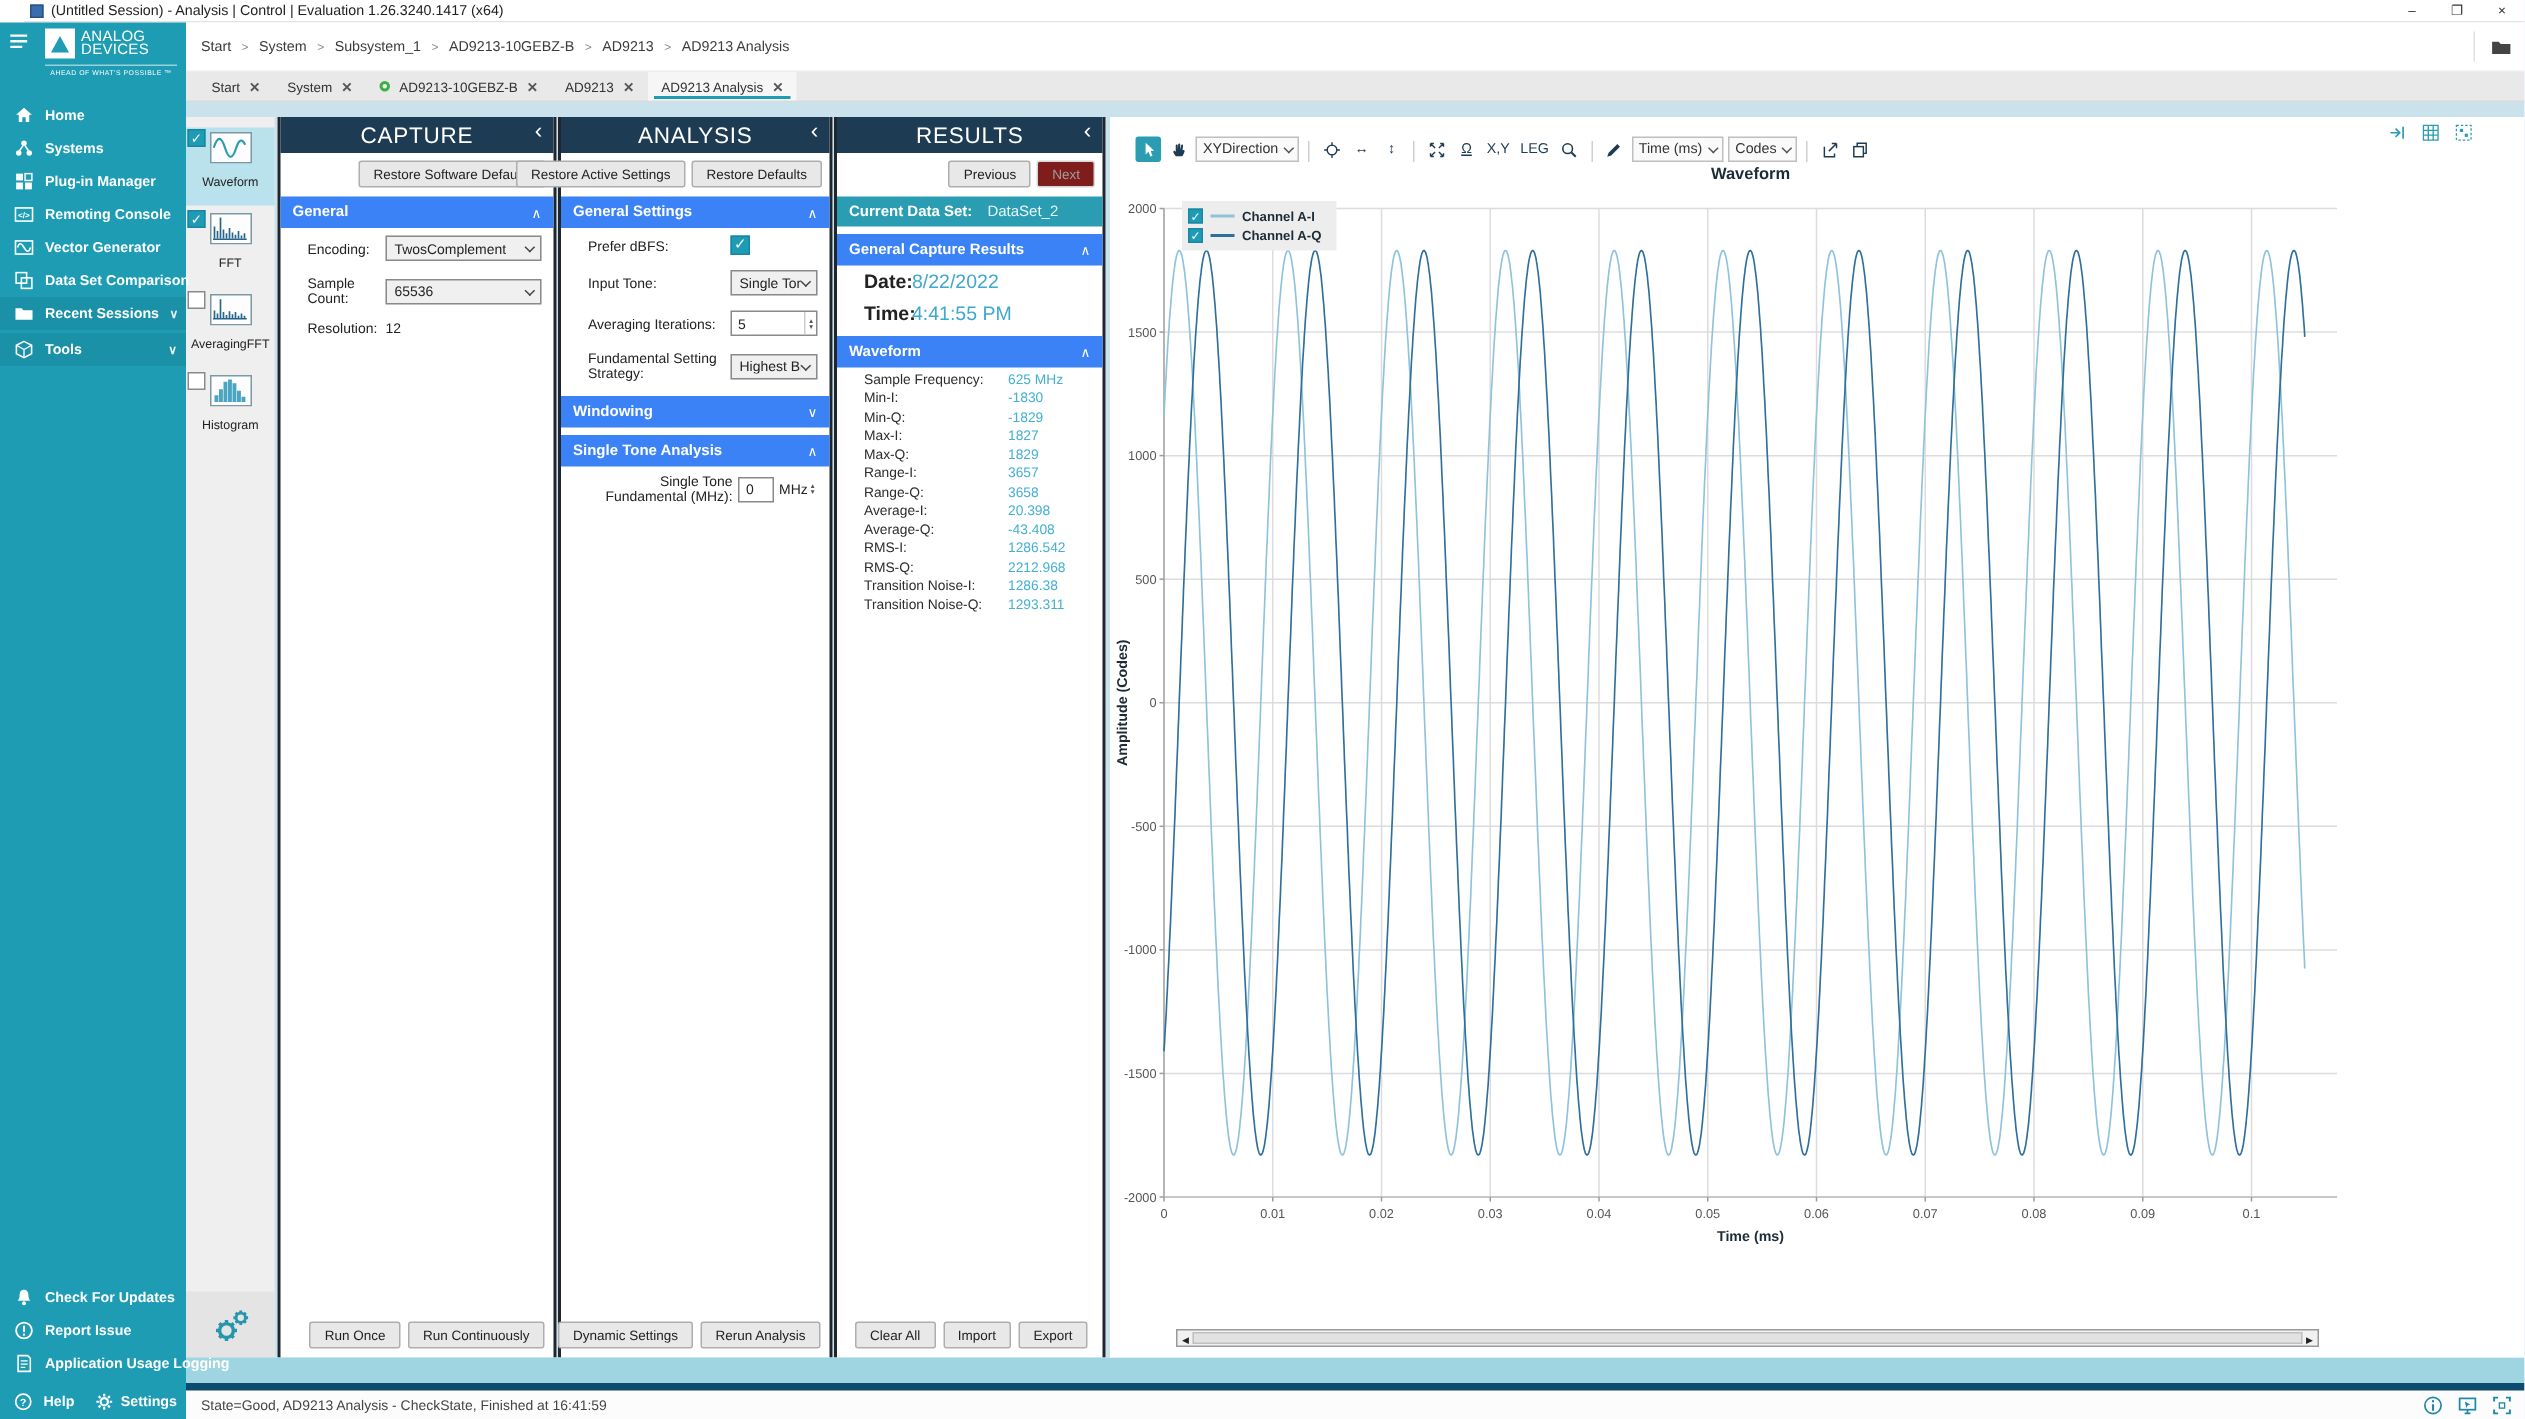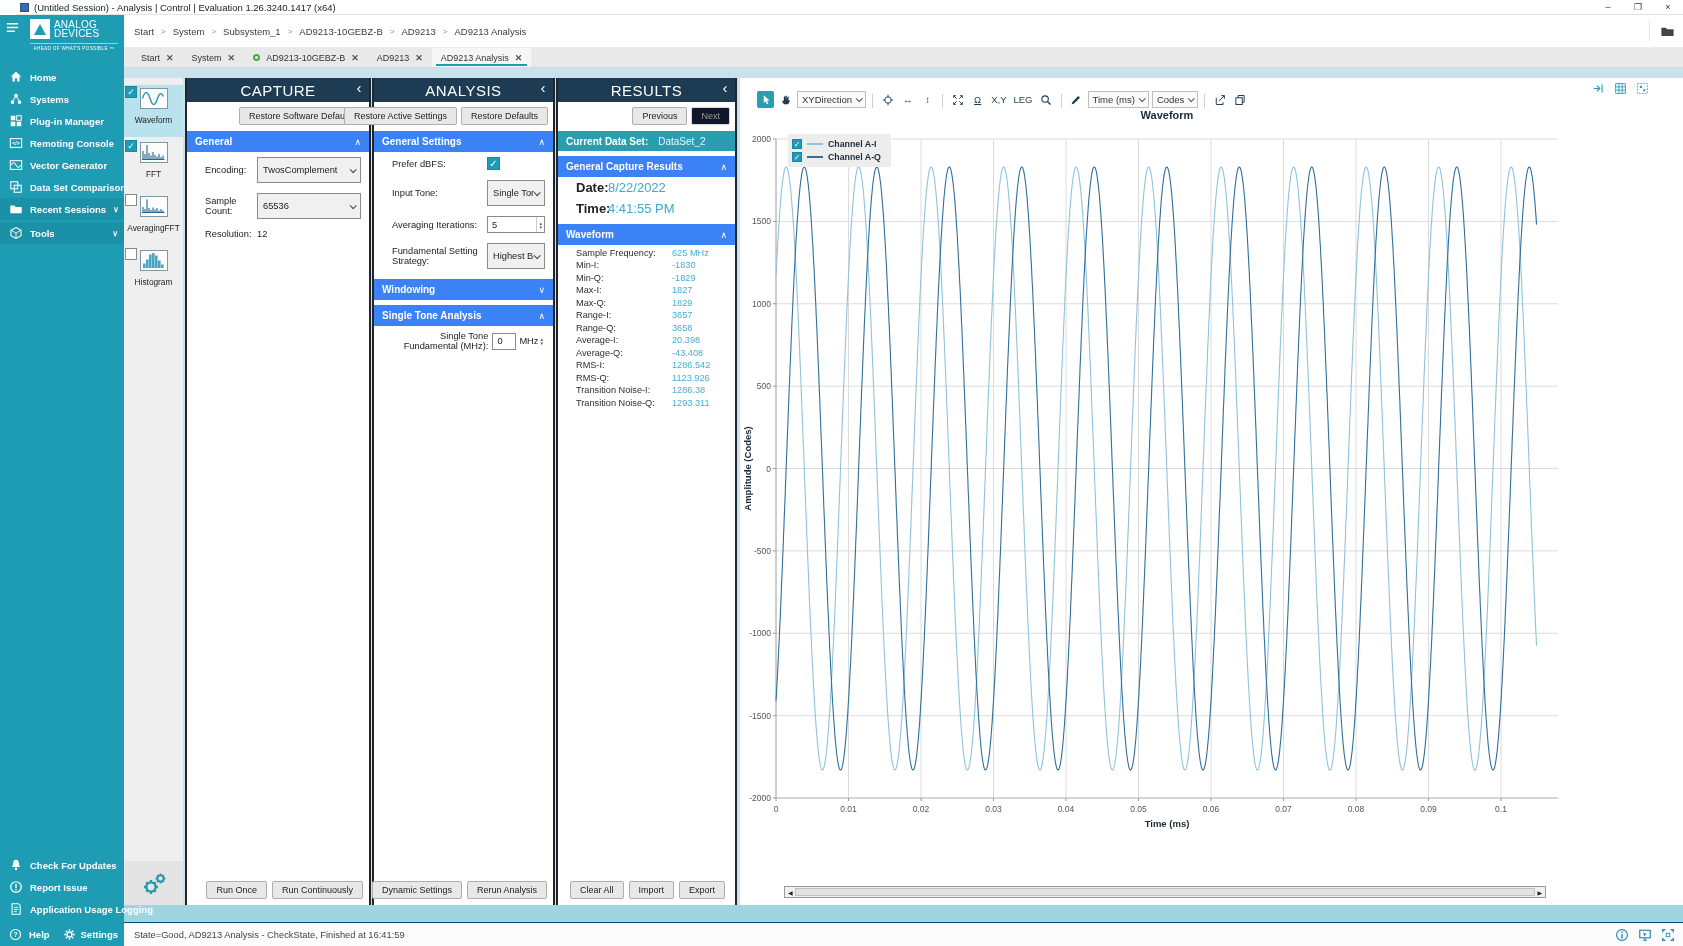--- a/index.html
+++ b/index.html
@@ -58,26 +58,26 @@
 
   .panel{background:#fff;border-left:2px solid #20262e;border-right:2px solid #20262e;margin-right:1px;
     display:flex;flex-direction:column;flex:none;}
   .panel.capture{width:186px;}
   .panel.analysis{width:183px;}
   .panel.results{width:181px;}
   .panel-header{height:24px;background:#1d3b52;color:#fff;font-size:15px;display:flex;align-items:center;justify-content:center;position:relative;flex:none;letter-spacing:.5px;}
   .panel-header .back{position:absolute;right:7px;font-size:15px;top:1px;}
   .panel-toolbar{display:flex;justify-content:flex-end;gap:4px;padding:5px 5px 6px 5px;flex:none;}
   .btn{font-size:9px;color:#222;background:#e8e8e8;border:1px solid #aeaeae;border-radius:2px;padding:3px 9px;white-space:nowrap;cursor:default;}
-  .btn.disabled{color:#9e9e9e;background:#0f172a;border-color:#d6d6d6;}
+  .btn.disabled{color:#9e9e9e;background:#7f1d1d;border-color:#d6d6d6;}
   .section-bar{height:21px;background:#3b82f6;color:#fff;font-size:10px;font-weight:bold;display:flex;align-items:center;padding:0 8px;flex:none;}
   .section-bar .chev{margin-left:auto;font-size:9px;font-weight:normal;}
   .field{display:flex;align-items:center;margin:5px 8px 5px 18px;font-size:9.3px;color:#222;}
   .field .lbl{flex:none;}
-  .dropdown{background:#f0f0f0;border:1px solid #8a8a8a;height:17px;font-size:9.3px;display:flex;align-items:center;padding:12px 5px;flex:1;min-width:0;cursor:default;}
+  .dropdown{background:#f0f0f0;border:1px solid #8a8a8a;height:17px;font-size:9.3px;display:flex;align-items:center;padding:0 5px;flex:1;min-width:0;cursor:default;}
   .mini-chev{width:5px;height:5px;border:solid #444;border-width:0 1.2px 1.2px 0;transform:rotate(45deg) translateY(-1px);margin-left:auto;flex:none;}
   .spin{background:#fff;border:1px solid #8a8a8a;height:17px;display:flex;align-items:center;padding-left:4px;font-size:9.3px;}
   .spin .arrows{margin-left:auto;display:flex;flex-direction:column;border-left:1px solid #ccc;height:100%;justify-content:center;padding:0 2px;font-size:5px;color:#555;line-height:4px;}
   .cb{width:13px;height:13px;font-size:10px;line-height:12px;text-align:center;cursor:default;flex:none;}
   .cb.on{background:#1e9cb5;color:#fff;border:1px solid #1b86a0;}
   .cb.off{background:#fff;border:1px solid #8a8a8a;}
   .panel-footer{margin-top:auto;display:flex;justify-content:flex-end;gap:5px;padding:5px 6px 6px;flex:none;}
   .panel-footer.spread{justify-content:space-between;padding:5px 12px 6px;}
 
   
@@ -107,21 +107,21 @@
   .legend-row .cb{width:10px;height:10px;font-size:8px;line-height:9px;}
   .legend-line{width:16px;height:0;border-top:2px solid #000;flex:none;}
   .legend-lbl{font-size:8.8px;font-weight:bold;color:#1c2b36;white-space:nowrap;}
   .hscroll{position:absolute;left:44px;width:762px;top:808px;height:12px;border:1px solid #9a9a9a;background:#f1f1f1;z-index:2;}
   .hscroll .thumb{position:absolute;left:10px;right:10px;top:1px;bottom:1px;background:#e2e2e2;border:1px solid #c0c0c0;}
   .hs-arrow{position:absolute;top:2px;font-size:6px;color:#222;}
   .hs-arrow.left{left:3px;} .hs-arrow.right{right:3px;}
 
   
   .teal-strip{height:17px;background:#9fd4e1;flex:none;}
-  .status-bar{height:24px;background:#fcfcfc;display:flex;align-items:center;padding:0 8px 0 10px;font-size:9.3px;color:#444;flex:none;border-top:1px solid #0c4a6e;}
+  .status-bar{height:24px;background:#fcfcfc;display:flex;align-items:center;padding:0 8px 0 10px;font-size:9.3px;color:#444;flex:none;border-top:5px solid #0c4a6e;}
   .status-icons{margin-left:auto;display:flex;gap:9px;color:#2187a8;align-items:center;}
 
   svg.ic{display:block;}
   text{font-family:"Liberation Sans",sans-serif;}
 </style>
 </head>
 <body>
 
 <div class="titlebar">
   <span class="app-ico"></span>
@@ -560,21 +560,21 @@
             <div class="stat-row">
               <span class="lbl">Average-Q:</span>
               <span class="val">-43.408</span>
             </div>
             <div class="stat-row">
               <span class="lbl">RMS-I:</span>
               <span class="val">1286.542</span>
             </div>
             <div class="stat-row">
               <span class="lbl">RMS-Q:</span>
-              <span class="val">1123.926</span>
+              <span class="val">2212.968</span>
             </div>
             <div class="stat-row">
               <span class="lbl">Transition Noise-I:</span>
               <span class="val">1286.38</span>
             </div>
             <div class="stat-row">
               <span class="lbl">Transition Noise-Q:</span>
               <span class="val">1293.311</span>
             </div>
           </div>

